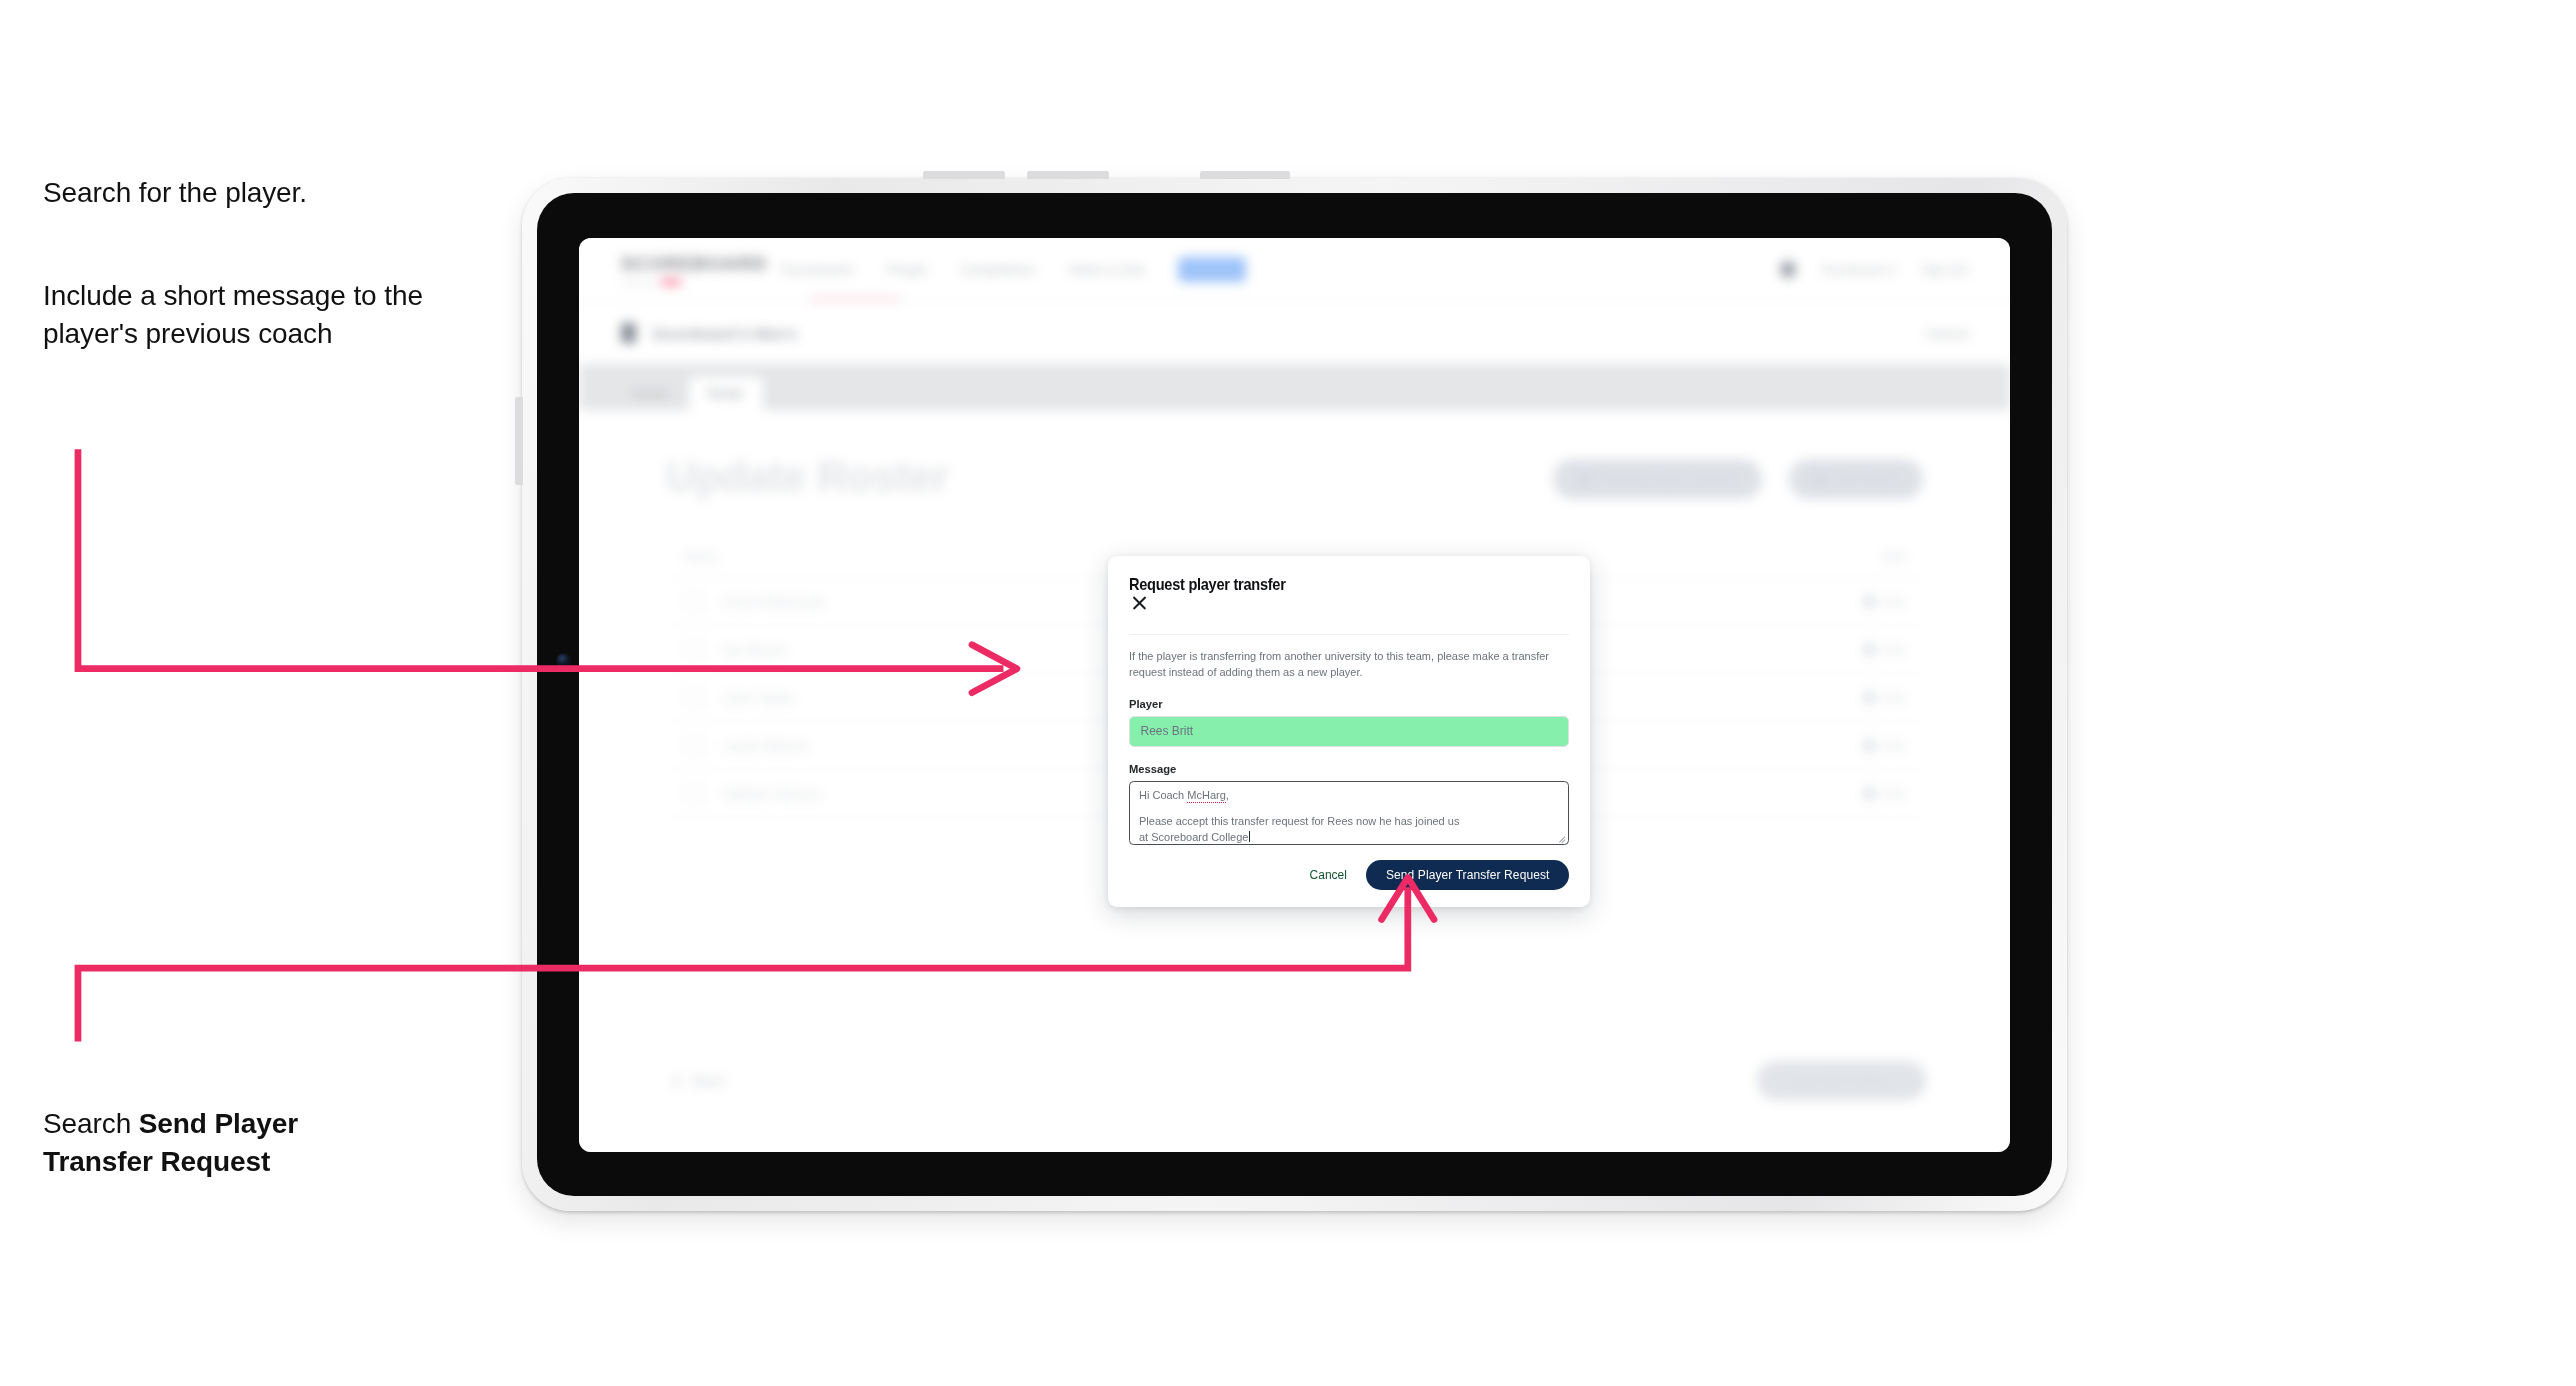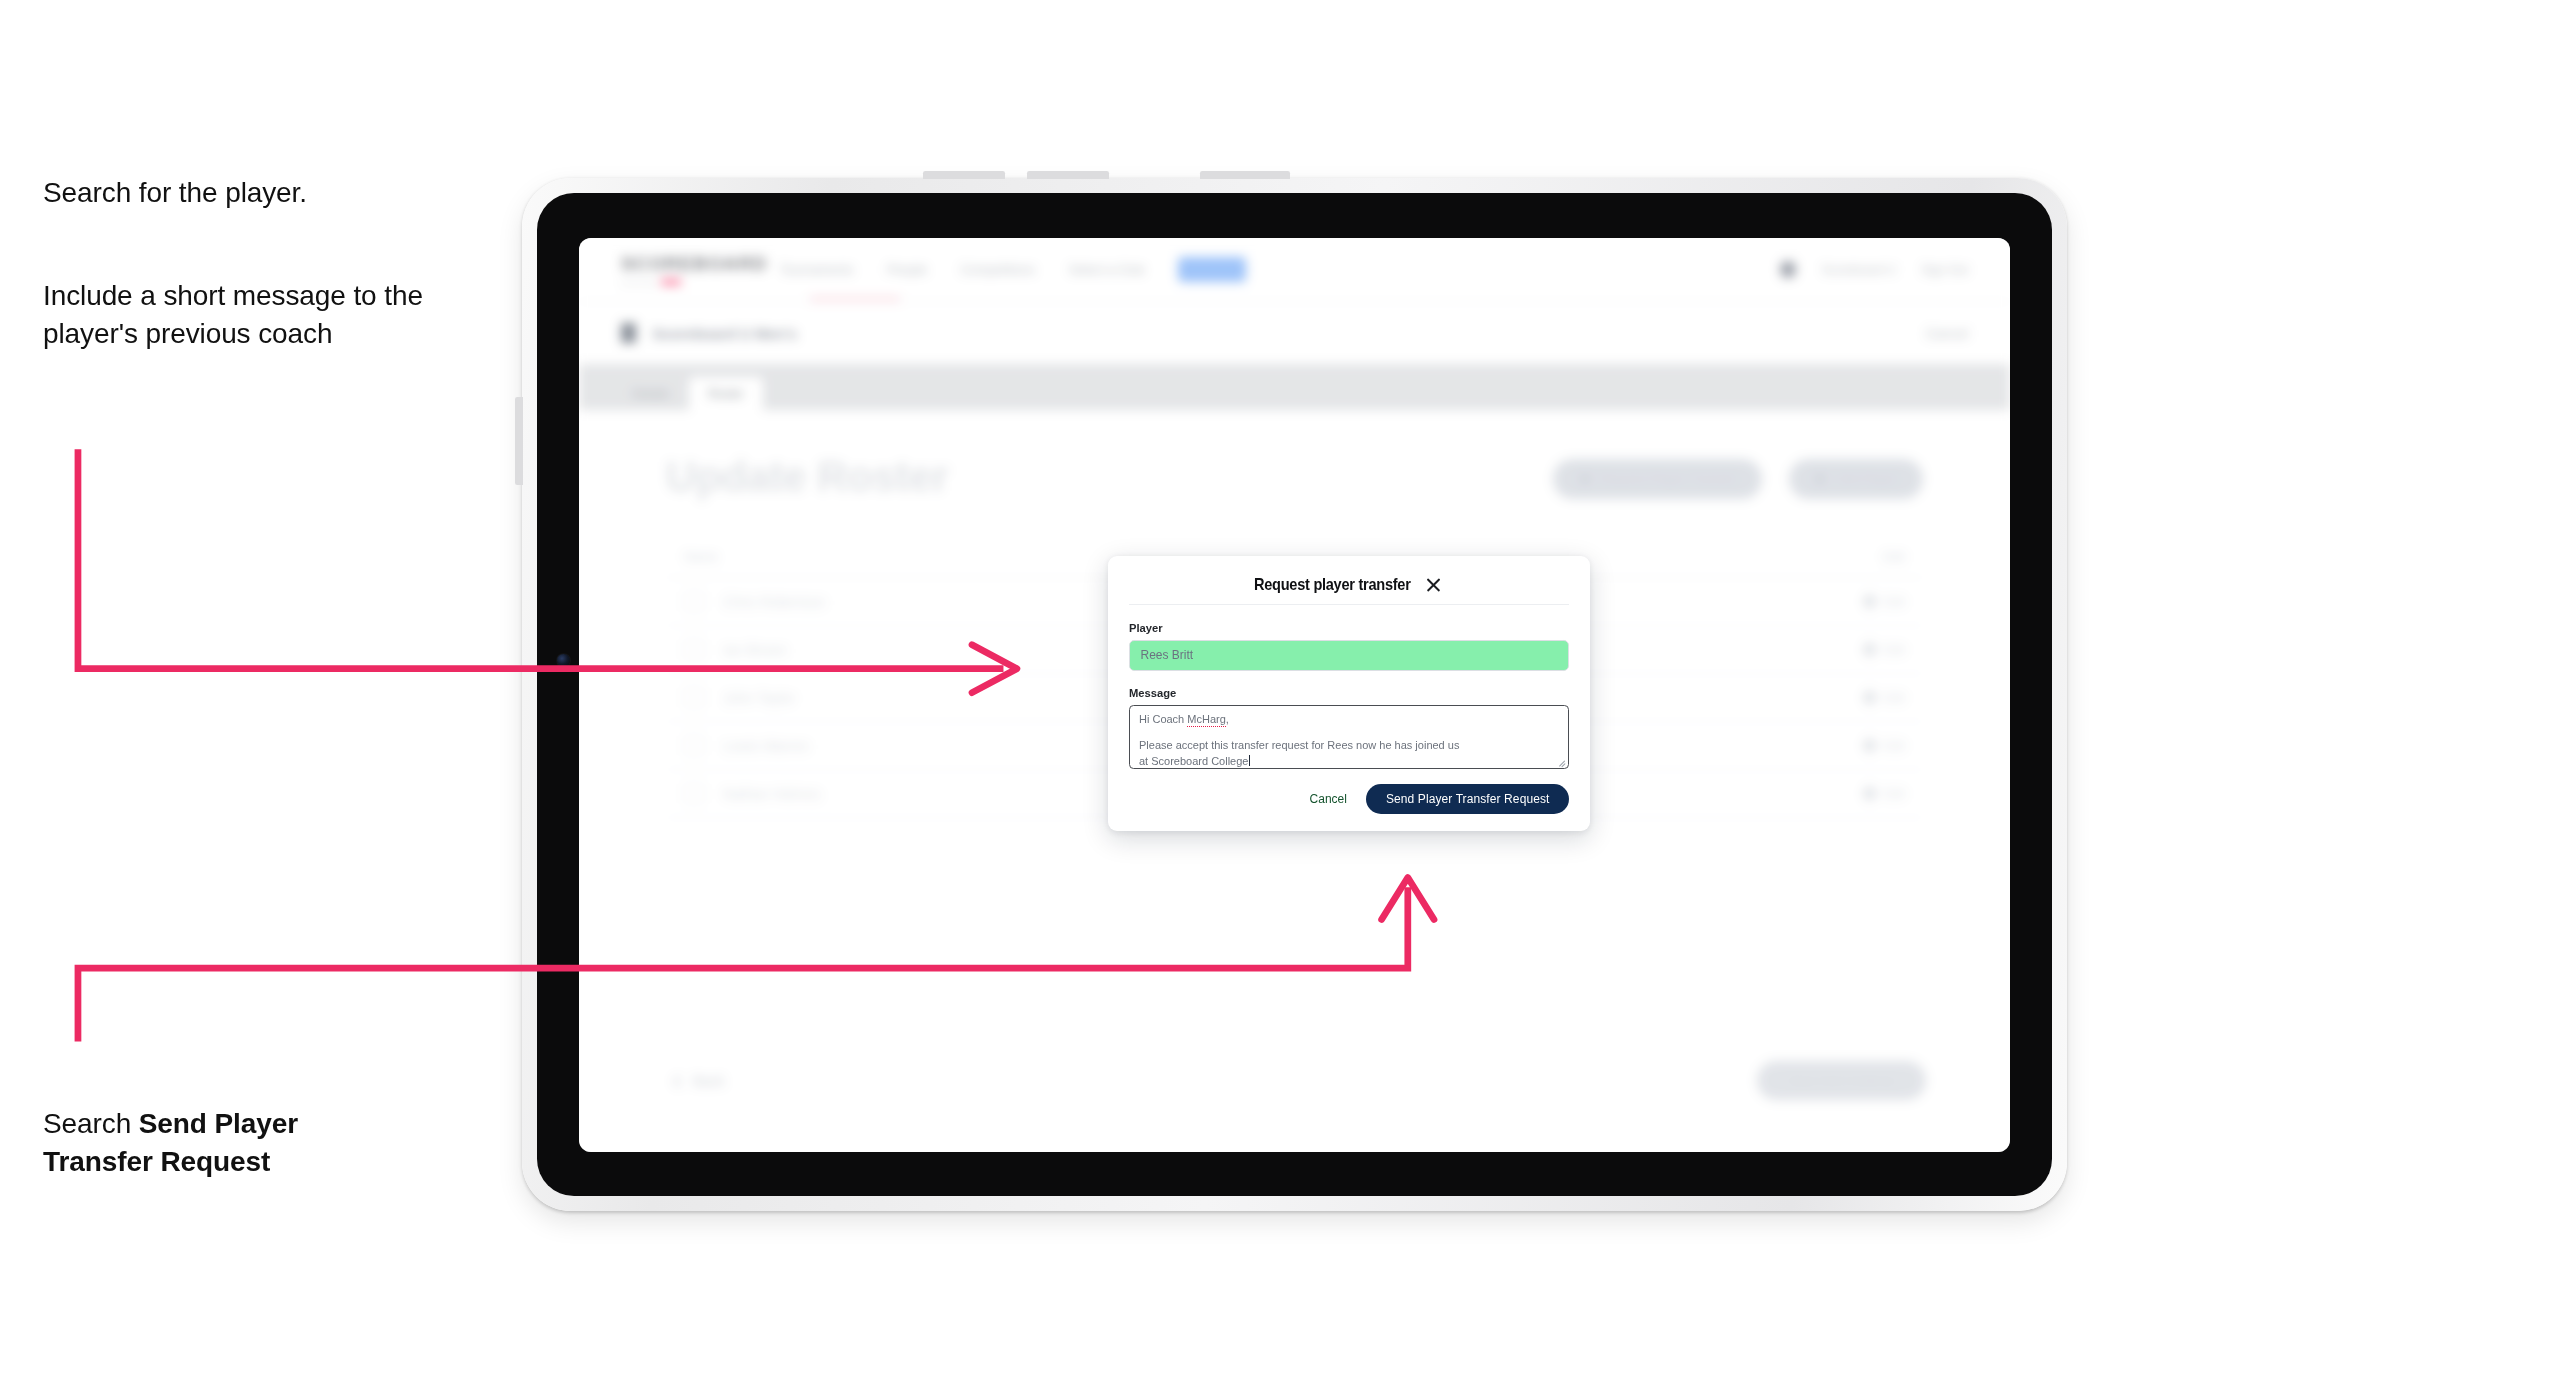--- a/index.html
+++ b/index.html
@@ -156,21 +156,21 @@
     position: absolute;
     left: 529px; top: 318px;
     width: 482px;
     background: #ffffff;
     border-radius: 9px;
     box-shadow: 0 7.5px 27px rgba(15,23,42,0.16), 0 1.5px 6px rgba(15,23,42,0.08);
     padding: 19.5px 21px 16.5px 21px;
   }
   .modal-head {
     display: flex; align-items: flex-start; justify-content: center;
-    border-bottom: 0.7px solid #eceef1; padding-bottom: 9px;
+    border-bottom: 0.7px solid #eceef1; padding-bottom: 21px; flex-direction: column;
   }
   .modal-title {
     font-size: 15.7px; font-weight: 700; color: #101114;
     font-family: "Liberation Sans Narrow","Liberation Sans", sans-serif;
     letter-spacing: -0.3px;
     transform: scaleX(0.93); transform-origin: left center;
   }
   .modal-close {
     width: 21px; height: 21px; position: relative; cursor: pointer; margin-top: -1.5px;
   }
@@ -383,20 +383,21 @@
         </div>
 
         <div id="scrim"></div>
 
         <div id="modal">
           <div class="modal-head">
             <div class="modal-title">Request player transfer</div>
             <div class="modal-close"></div>
           </div>
 
+          <div class="modal-desc">If the player is transferring from another university to this team, please make a transfer request instead of adding them as a new player.</div>
 
           <div class="field-label">Player</div>
           <div class="player-input" placeholder="Rees Britt">Rees Britt</div>
 
           <div class="field-label">Message</div>
           <div class="msg-box">
             <div class="msg-line-1"><span>Hi Coach </span><span class="sp">McHarg</span><span>,</span></div>
             <div class="msg-gap"></div>
             <div>Please accept this transfer request for Rees now he has joined us</div>
             <div><span>at Scoreboard College</span><span class="caret"></span></div>

